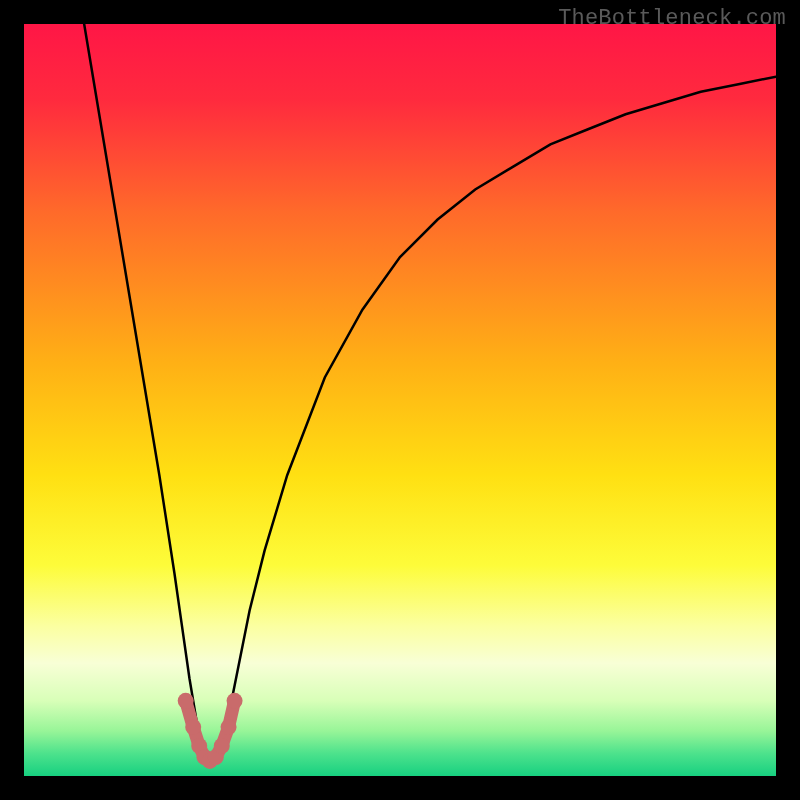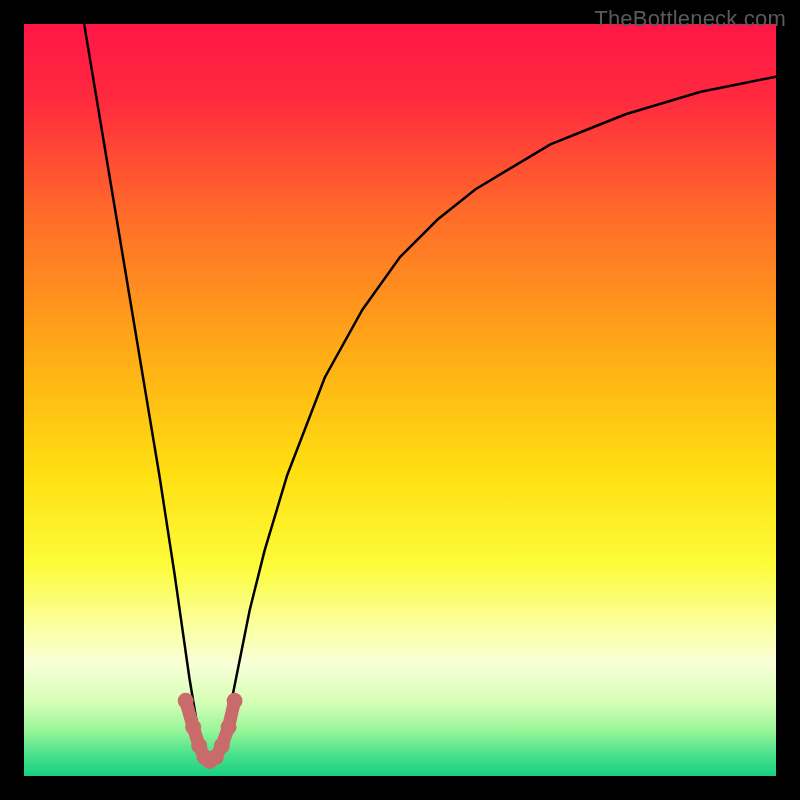--- a/index.html
+++ b/index.html
@@ -9,20 +9,21 @@
     width: 800px;
     height: 800px;
     overflow: hidden;
     font-family: Arial, sans-serif;
   }
   .outer {
     width: 800px;
     height: 800px;
     background: #000;
     position: relative;
+    font-family: Liberation Mono, monospace;
   }
   .watermark {
     position: absolute;
     top: 6px;
     right: 14px;
     color: #5a5a5a;
     font-size: 22px;
     font-weight: 500;
     letter-spacing: 0.2px;
     z-index: 10;

